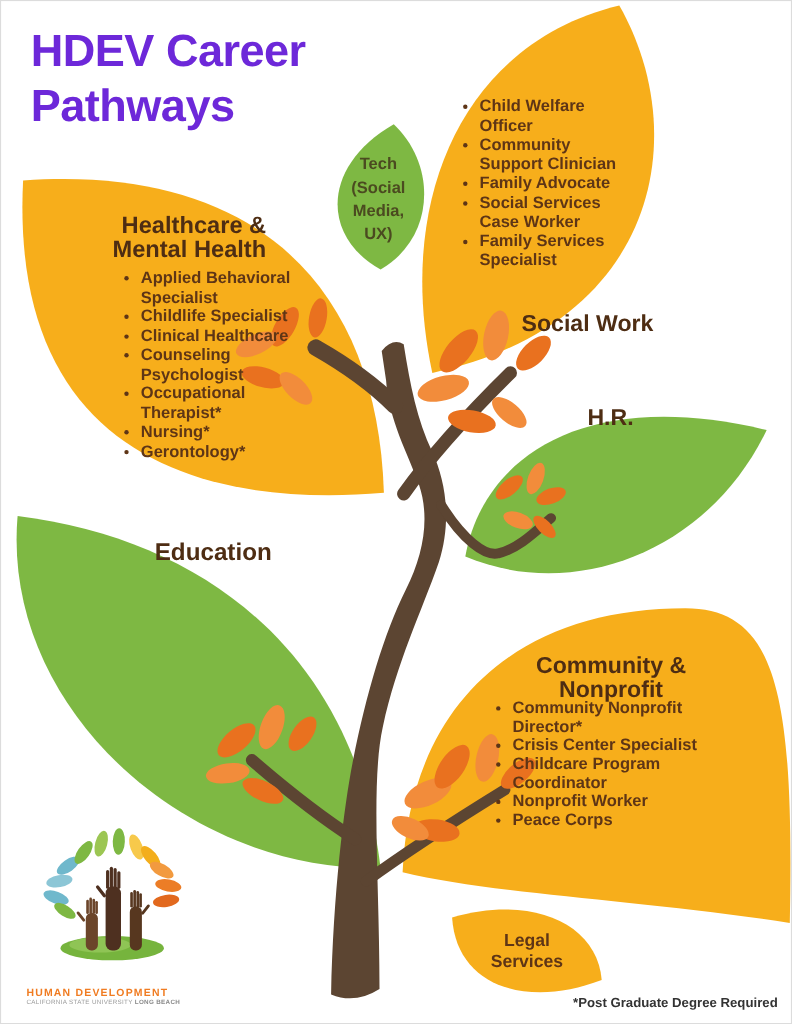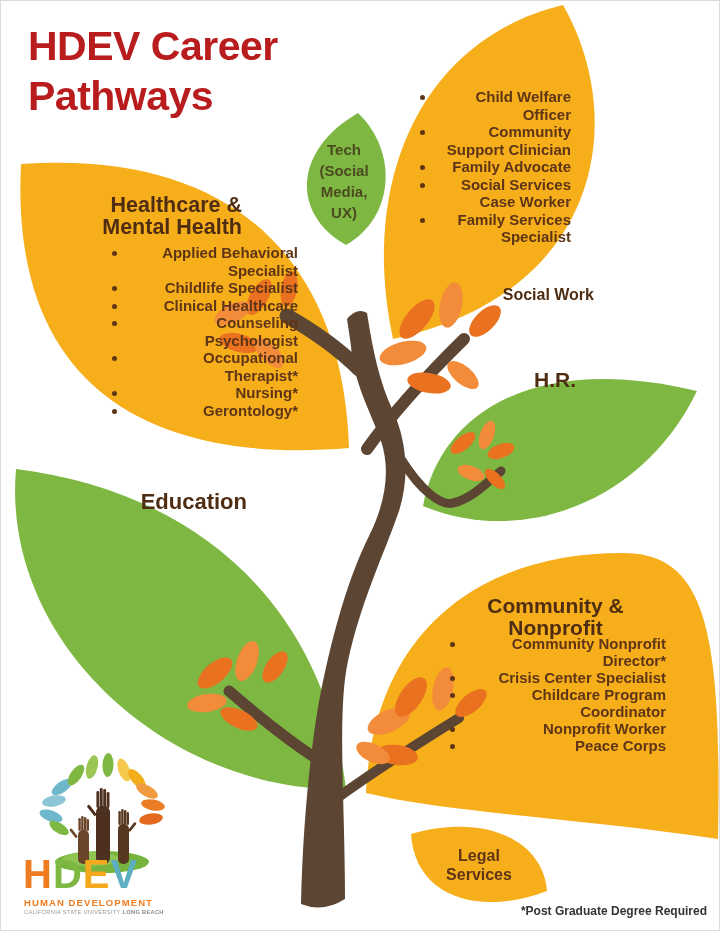--- a/index.html
+++ b/index.html
@@ -6,29 +6,29 @@
   .poster{
     position:relative;width:720px;height:931px;overflow:hidden;background:#ffffff;
     box-sizing:border-box;border:1px solid #dcdcdc;
     font-family:"Liberation Sans","DejaVu Sans",sans-serif;
   }
   .bg-svg{position:absolute;left:0;top:0;width:720px;height:931px;}
   .txt{position:absolute;z-index:5;}
   .page-title{
     left:27px;top:20px;width:345px;
     font-size:41px;line-height:50px;font-weight:bold;letter-spacing:-0.5px;
-    color:#b91c1c;
+    color:#6d28d9;
   }
   .leaf-heading{font-weight:bold;color:#4e2d13;text-align:right;}
   .leaf-list{
     margin:0;padding-left:17px;list-style:disc;
     font-weight:bold;font-size:15px;line-height:17.5px;color:#5e3516;
   }
   .leaf-list li{margin:0;}
-  .list-yellow{color:#5e3516;text-align:right;}
+  .list-yellow{color:#5e3516;}
   .list-green{color:#4a3617;}
   .tech-label{
     left:307px;top:138px;width:72px;text-align:center;
     font-size:15px;line-height:21px;font-weight:bold;color:#4b4a20;
   }
   .legal-label{
     left:426px;top:845px;width:104px;text-align:center;
     font-size:16px;line-height:19px;font-weight:bold;color:#5e3516;
   }
   .footnote{
@@ -43,21 +43,21 @@
   .logo-d{color:#7eb843;}
   .logo-e{color:#f3a81d;}
   .logo-v{color:#5bafc0;}
   .logo-name{left:23px;top:896px;font-size:9.5px;font-weight:bold;letter-spacing:1.1px;color:#f07c22;}
   .logo-campus{left:23px;top:908px;font-size:5.7px;letter-spacing:0.3px;color:#9a9a9a;white-space:nowrap;}
   .logo-campus b{color:#8a8a8a;}
   
   .healthcare-heading{left:46px;top:194px;width:195px;font-size:21.5px;line-height:21.5px;}
   .healthcare-list{left:110px;top:243px;width:170px;}
   .social-list{left:418px;top:87px;width:135px;}
-  .social-heading{left:413px;top:283px;width:180px;font-size:16px;line-height:22px;}
+  .social-heading{left:413px;top:283px;width:180px;font-size:21px;line-height:22px;}
   .hr-heading{left:495px;top:369px;width:80px;font-size:21px;line-height:20px;}
   .hr-list{left:503px;top:403px;width:122px;line-height:16.5px;}
   .education-heading{left:46px;top:489px;width:200px;font-size:22px;line-height:23px;}
   .education-list{left:68px;top:540px;width:175px;}
   .community-heading{left:452px;top:581px;width:205px;font-size:21px;line-height:22px;text-align:center;margin-top:13px;}
   .community-list{left:448px;top:634px;width:200px;line-height:17px;}
 </style>
 </head>
 <body>
 
@@ -212,18 +212,17 @@
     <li>Crisis Center Specialist</li>
     <li>Childcare Program Coordinator</li>
     <li>Nonprofit Worker</li>
     <li>Peace Corps</li>
   </ul>
 
   <div class="txt legal-label">Legal Services</div>
 
   <div class="txt footnote">*Post Graduate Degree Required</div>
 
-  <div class="txt logo-word"><span class="logo-h">H</span><span class="logo-d">D</span><span class="logo-e">E</span><span class="logo-v">V</span></div>
   <div class="txt logo-name">HUMAN DEVELOPMENT</div>
   <div class="txt logo-campus"><span>CALIFORNIA STATE UNIVERSITY</span>
     <b>LONG BEACH</b></div>
 
 </div>
 
 </body></html>

